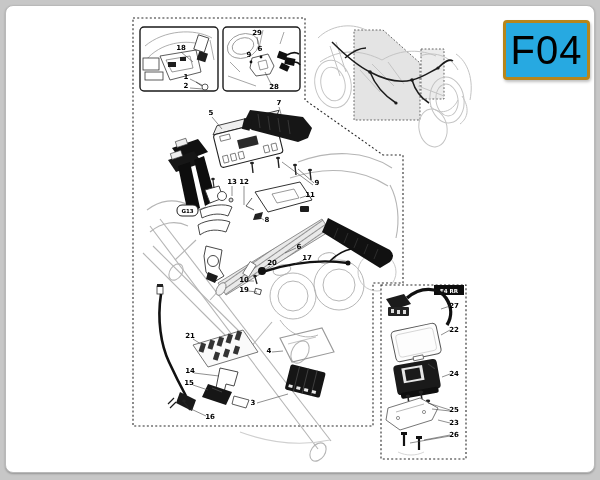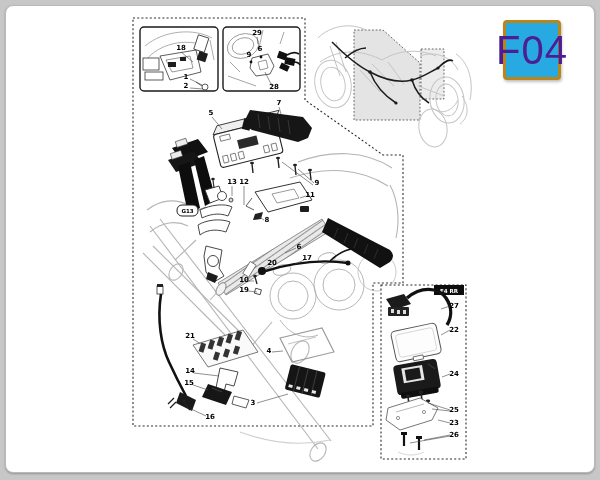--- a/index.html
+++ b/index.html
@@ -8,25 +8,25 @@
     background:#c7c7c7;
     font-family:"Liberation Sans", sans-serif;
     overflow:hidden;
   }
   .card{
     position:absolute;left:5px;top:5px;width:588px;height:466px;
     background:#ffffff;border:1px solid #b9b9b9;border-radius:8px;
     box-shadow:0 1px 2px rgba(0,0,0,0.25);
   }
   .page-badge{
-    position:absolute;left:503px;top:20px;width:58px;height:60px;
+    position:absolute;left:503px;top:20px;width:87px;height:60px;
     background:#27a9e1;border:3px solid #b8861b;border-radius:4px;
     box-sizing:border-box;
     display:flex;align-items:center;justify-content:center;
-    color:#4c1d95;font-size:40px;font-weight:400;letter-spacing:1px;
+    color:#000000;font-size:40px;font-weight:400;letter-spacing:1px;
     box-shadow:1px 2px 3px rgba(0,0,0,0.25);
   }
   svg.scene{position:absolute;left:0;top:0;}
   .plbl{
     font-family:"DejaVu Sans", sans-serif;
     font-size:7px;font-weight:bold;fill:#000;text-anchor:middle;
   }
   .tinylbl{
     font-family:"DejaVu Sans", sans-serif;
     font-size:5.5px;font-weight:bold;fill:#000;text-anchor:middle;

